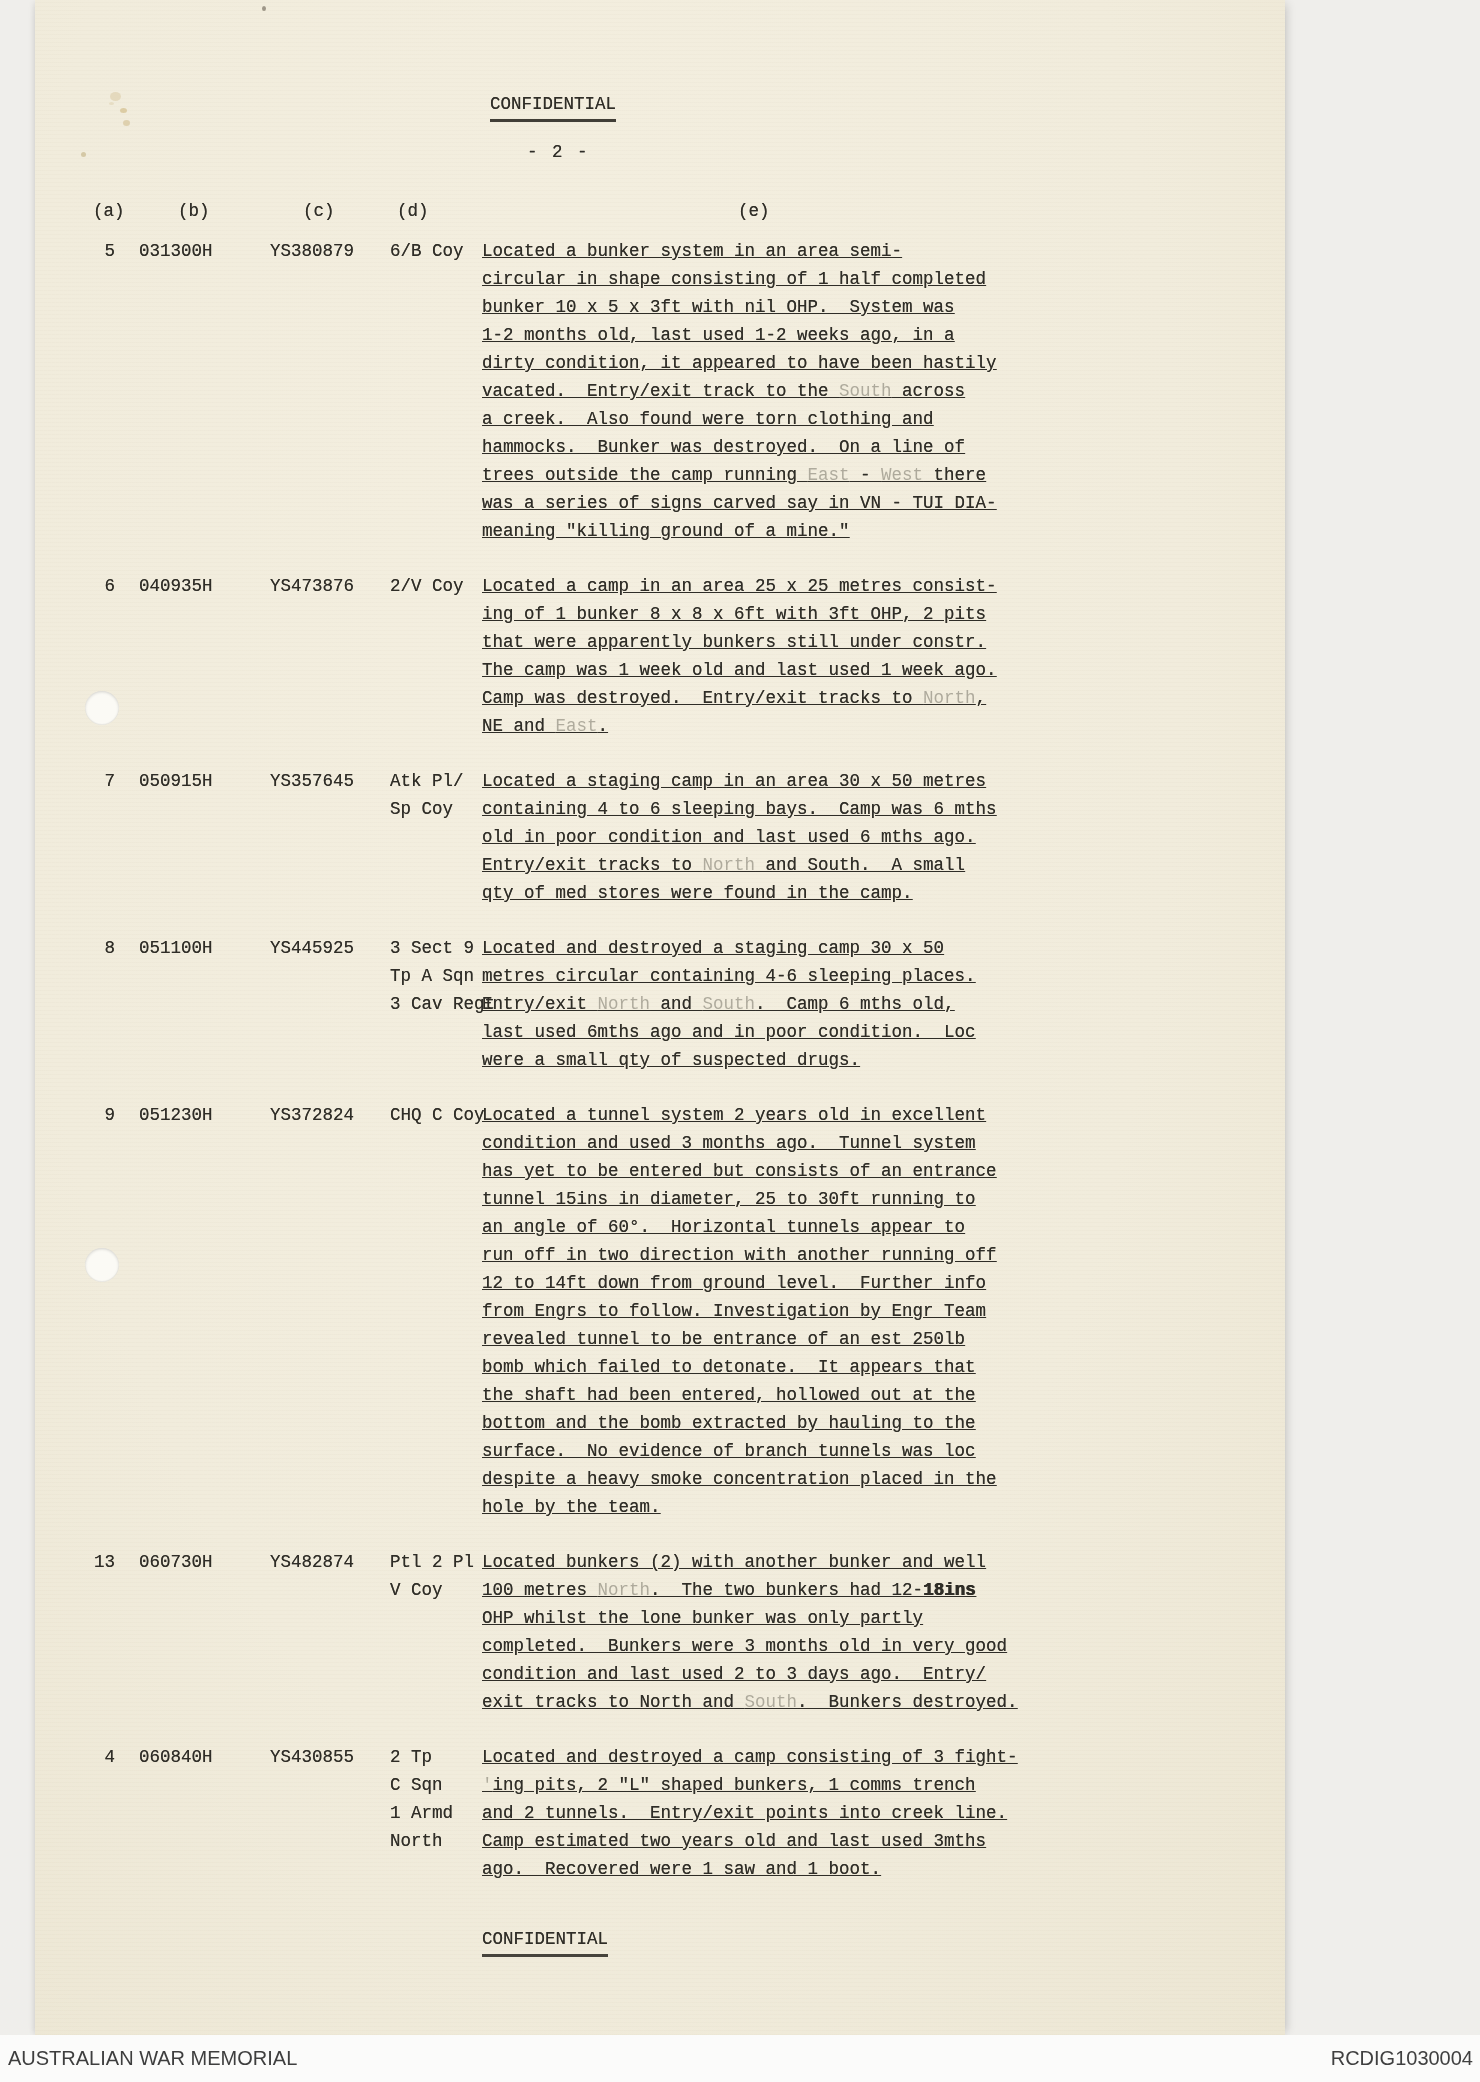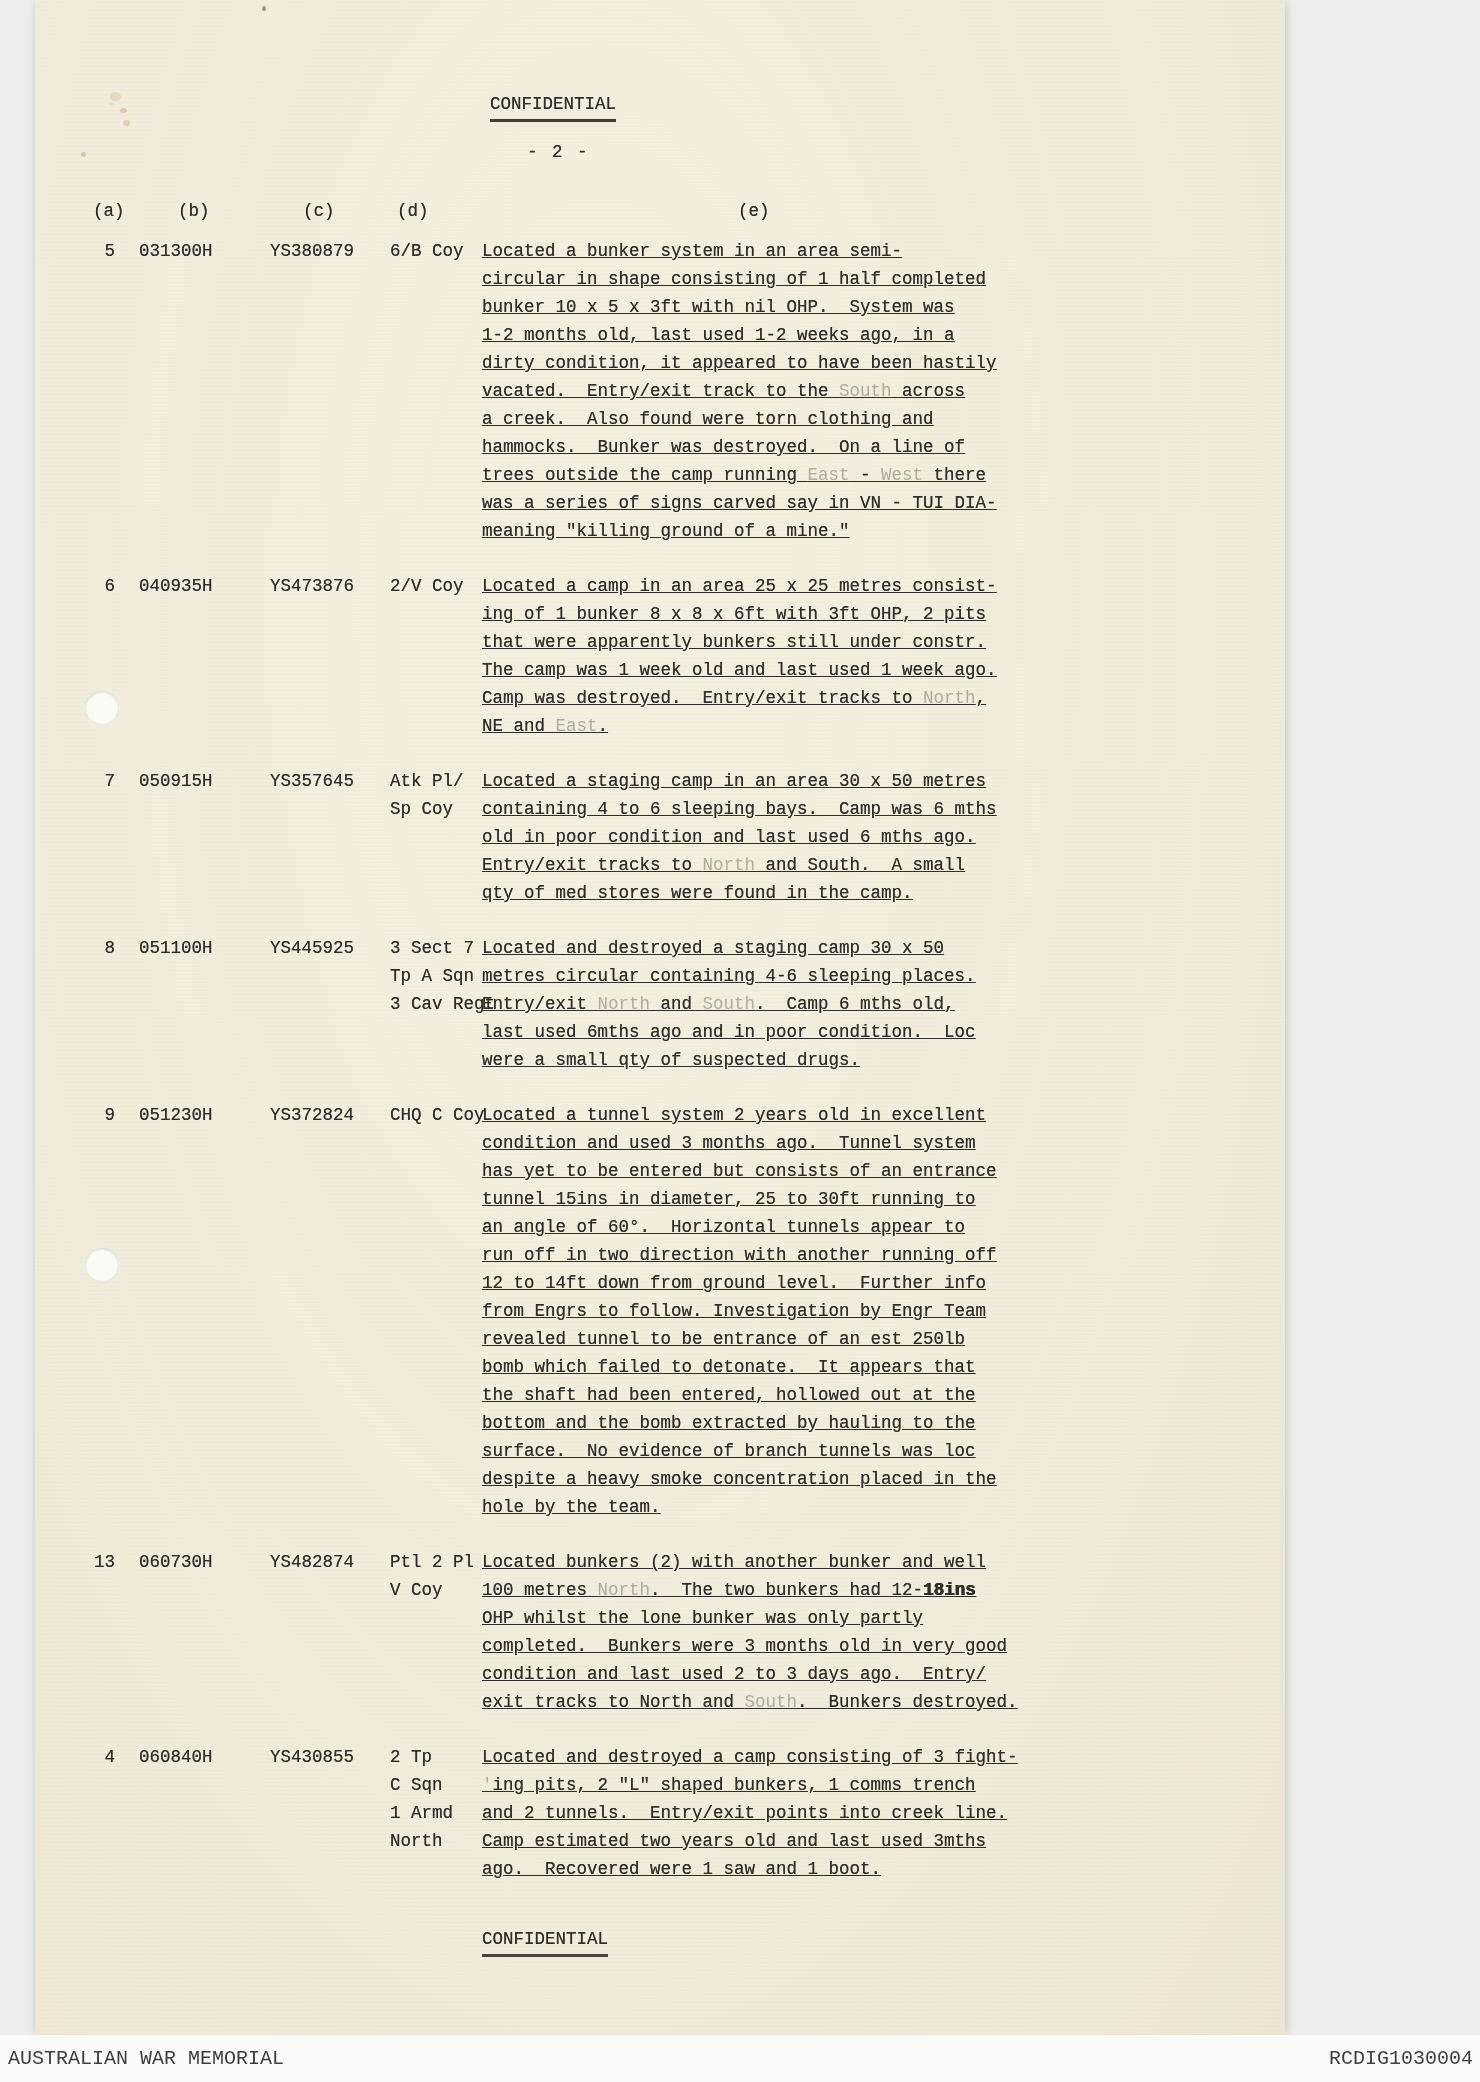--- a/index.html
+++ b/index.html
@@ -76,21 +76,21 @@
   .speck{ position:absolute; border-radius:50%; }
   .sp1{ left:75px; top:92px; width:11px; height:9px; background:#e4d9bd; box-shadow:8px 14px 0 -2px #dccca4,-4px 7px 0 -3px #e7ddc4; }
   .sp2{ left:88px; top:120px; width:7px; height:6px; background:#d9c9a3; opacity:.8; }
   .sp3{ left:46px; top:152px; width:5px; height:5px; background:#c9b98f; opacity:.7; }
   .sp4{ left:227px; top:6px; width:4px; height:5px; background:#5a5144; opacity:.55; }
   
   .archive-footer{
     position:absolute; left:0; top:2035px;
     width:1480px; height:47px;
     background:var(--footer-bg);
-    font-family:Liberation Mono, monospace;
+    font-family:Liberation Sans, sans-serif;
     font-size:20px; color:var(--footer-text);
     line-height:47px;
   }
   .archive-footer .left{ position:absolute; left:8px; top:0; }
   .archive-footer .right{ position:absolute; right:7px; top:0; color:#404040; }
 </style>
 </head>
 <body>
 
 <div class="paper">
@@ -132,21 +132,21 @@
     <div class="cell c-dtg txt">050915H</div>
     <div class="cell c-grid txt">YS357645</div>
     <div class="cell c-unit txt"><div class="ln">Atk Pl/</div><div class="ln">Sp Coy</div></div>
     <div class="c-desc txt"><div class="ln">Located a staging camp in an area 30 x 50 metres</div><div class="ln">containing 4 to 6 sleeping bays.  Camp was 6 mths</div><div class="ln">old in poor condition and last used 6 mths ago.</div><div class="ln">Entry/exit tracks to <span class="faded">North</span> and South.  A small</div><div class="ln">qty of med stores were found in the camp.</div></div>
   </div>
 
   <div class="row">
     <div class="cell c-serial txt">8</div>
     <div class="cell c-dtg txt">051100H</div>
     <div class="cell c-grid txt">YS445925</div>
-    <div class="cell c-unit txt"><div class="ln">3 Sect 7</div><div class="ln">Tp A Sqn</div><div class="ln">3 Cav Regt</div></div>
+    <div class="cell c-unit txt"><div class="ln">3 Sect 9</div><div class="ln">Tp A Sqn</div><div class="ln">3 Cav Regt</div></div>
     <div class="c-desc txt"><div class="ln">Located and destroyed a staging camp 30 x 50</div><div class="ln">metres circular containing 4-6 sleeping places.</div><div class="ln">Entry/exit <span class="faded">North</span> and <span class="faded">South</span>.  Camp 6 mths old,</div><div class="ln">last used 6mths ago and in poor condition.  Loc</div><div class="ln">were a small qty of suspected drugs.</div></div>
   </div>
 
   <div class="row">
     <div class="cell c-serial txt">9</div>
     <div class="cell c-dtg txt">051230H</div>
     <div class="cell c-grid txt">YS372824</div>
     <div class="cell c-unit txt"><div class="ln">CHQ C Coy</div></div>
     <div class="c-desc txt"><div class="ln">Located a tunnel system 2 years old in excellent</div><div class="ln">condition and used 3 months ago.  Tunnel system</div><div class="ln">has yet to be entered but consists of an entrance</div><div class="ln">tunnel 15ins in diameter, 25 to 30ft running to</div><div class="ln">an angle of 60°.  Horizontal tunnels appear to</div><div class="ln">run off in two direction with another running off</div><div class="ln">12 to 14ft down from ground level.  Further info</div><div class="ln">from Engrs to follow. Investigation by Engr Team</div><div class="ln">revealed tunnel to be entrance of an est 250lb</div><div class="ln">bomb which failed to detonate.  It appears that</div><div class="ln">the shaft had been entered, hollowed out at the</div><div class="ln">bottom and the bomb extracted by hauling to the</div><div class="ln">surface.  No evidence of branch tunnels was loc</div><div class="ln">despite a heavy smoke concentration placed in the</div><div class="ln">hole by the team.</div></div>
   </div>

